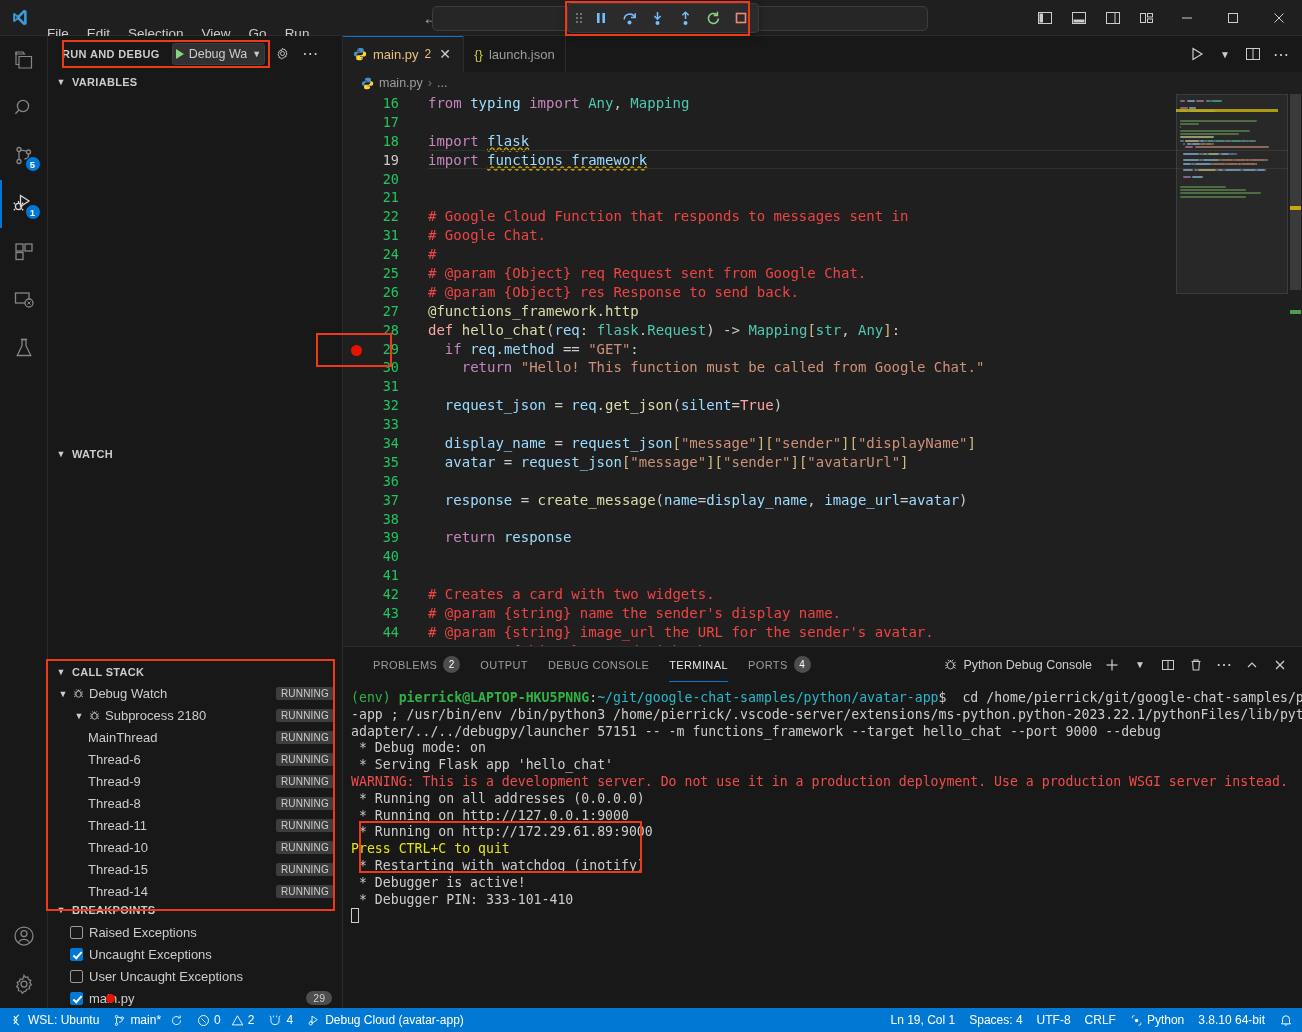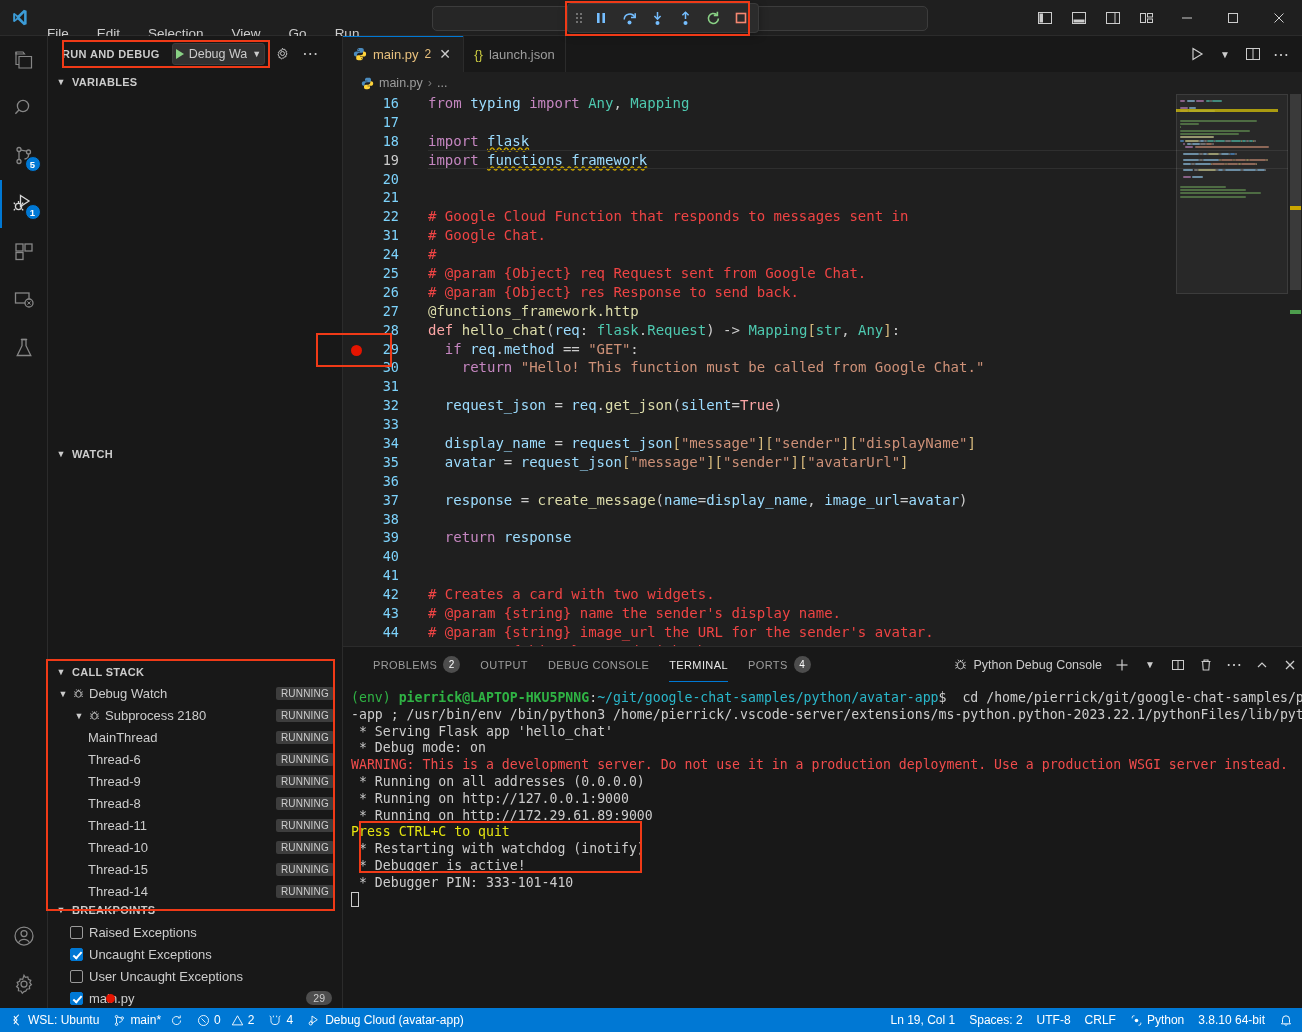--- a/index.html
+++ b/index.html
@@ -12,21 +12,21 @@
   }
   .app { position: relative; width: 1302px; height: 1032px; display: flex; flex-direction: column; }
 
   
   .titlebar {
     height: 36px; background: #1f1f1f; display: flex; align-items: center;
     flex: 0 0 36px; position: relative; border-bottom: 1px solid #2b2b2b;
   }
   .vscode-logo { width: 38px; display: flex; align-items: center; justify-content: center; }
   .vscode-logo svg { width: 19px; height: 19px; }
-  .menu { display: flex; align-items: flex-end; gap: 10px; margin-top: 32px; }
+  .menu { display: flex; align-items: flex-end; gap: 0; margin-top: 32px; }
   .menu-item {
     font-size: 13.5px; color: #cccccc; padding: 4px 9px; border-radius: 3px; cursor: default;
     white-space: nowrap;
   }
   .nav-arrows { display: flex; gap: 16px; margin-left: 74px; align-items: center; }
   .nav-arrow { color: #9a9a9a; font-size: 18px; line-height: 1; width: 18px; text-align: center; }
   .quickinput {
     position: absolute; left: 432px; width: 496px; height: 25px; top: 6px;
     background: #262626; border: 1px solid #3c3c3c; border-radius: 5px;
     display: flex; align-items: center; padding-left: 8px; overflow: hidden;
@@ -146,21 +146,21 @@
   .breadcrumb { height: 22px; display: flex; align-items: center; gap: 5px; padding-left: 18px; font-size: 12.5px; color: #9d9d9d; flex: 0 0 22px; }
 
   .code-wrap { flex: 1 1 auto; position: relative; overflow: hidden; display: flex; background: #1f1f1f; min-height: 0; }
   .gutter-glyph { width: 28px; flex: 0 0 28px; position: relative; }
   .linenos { width: 40px; flex: 0 0 40px; text-align: right; padding-right: 12px; }
   .codecol { flex: 1 1 auto; position: relative; min-width: 0; margin-left: 17px; }
   .code-line {
     height: 18.9px; line-height: 18.9px; font-family: "DejaVu Sans Mono", monospace;
     font-size: 14px; white-space: pre; color: #cccccc;
   }
-  .ln { color: #7dd3fc; font-size: 13.5px; }
+  .ln { color: #22c55e; font-size: 13.5px; }
   .ln.cur { color: #cccccc; }
   .hl-line-border { position: absolute; left: 0; right: 0; height: 18.9px; border-top: 1px solid #2f2f2f; border-bottom: 1px solid #2f2f2f; }
 
   
   .k  { color: #c586c0; }   
   .kb { color: #fca5a5; }   
   .id { color: #9cdcfe; }   
   .ty { color: #4ec9b0; }   
   .fn { color: #dcdcaa; }   
   .st { color: #ce9178; }   
@@ -182,21 +182,21 @@
   .ptab {
     display: flex; align-items: center; gap: 6px; font-size: 11px; letter-spacing: .4px;
     color: #9d9d9d; padding: 0 10px; height: 35px; position: relative; text-transform: uppercase;
   }
   .ptab.active { color: #e7e7e7; }
   .ptab.active::after { content: ""; position: absolute; left: 10px; right: 10px; bottom: 0; height: 1px; background: #0078d4; }
   .pbadge {
     background: #4d4d4d; color: #ffffff; border-radius: 9px; font-size: 10px;
     min-width: 17px; height: 17px; display: flex; align-items: center; justify-content: center; padding: 0 5px;
   }
-  .panel-actions { margin-left: auto; display: flex; align-items: center; gap: 4px; }
+  .panel-actions { margin-left: auto; display: flex; align-items: center; gap: 4px; padding-right: 10px; }
   .pa-label { font-size: 12.5px; color: #cccccc; display: flex; align-items: center; gap: 5px; margin-right: 4px; }
   .pa-btn { width: 24px; height: 24px; display: flex; align-items: center; justify-content: center; color: #cccccc; border-radius: 3px; }
 
   .terminal {
     flex: 1 1 auto; padding: 8px 6px 4px 8px; overflow: hidden; position: relative;
     font-family: "DejaVu Sans Mono", monospace; font-size: 13.2px; line-height: 16.8px;
     color: #cccccc; background: #181818;
   }
   .tline { white-space: pre; }
   .t-env { color: #2fb344; }
@@ -812,22 +812,23 @@
               <svg width="14" height="14" viewBox="0 0 14 14">
                   <line x1="3" y1="3" x2="11" y2="11" stroke="#cccccc" stroke-width="1.2"></line>
                   <line x1="11" y1="3" x2="3" y2="11" stroke="#cccccc" stroke-width="1.2"></line>
                 </svg>
             </div>
           </div>
         </div>
         <div class="terminal" id="terminal">
             <div class="tline"><span class="t-env">(env) </span><span class="t-user">pierrick@LAPTOP-HKU5PNNG</span><span class="t-white">:</span><span class="t-path">~/git/google-chat-samples/python/avatar-app</span><span class="t-white">$  cd /home/pierrick/git/google-chat-samples/python/avatar</span></div>
             <div class="tline"><span class="t-white">-app ; /usr/bin/env /bin/python3 /home/pierrick/.vscode-server/extensions/ms-python.python-2023.22.1/pythonFiles/lib/python/debugpy/</span></div>
+            <div class="tline"><span class="t-white">adapter/../../debugpy/launcher 57151 -- -m functions_framework --target hello_chat --port 9000 --debug</span></div>
+            <div class="tline"><span class="t-white"> * Debug mode: on</span></div>
             <div class="tline"><span class="t-white"> * Serving Flask app 'hello_chat'</span></div>
-            <div class="tline"><span class="t-white"> * Debug mode: on</span></div>
             <div class="tline"><span class="t-warn">WARNING: This is a development server. Do not use it in a production deployment. Use a production WSGI server instead.</span></div>
             <div class="tline"><span class="t-white"> * Running on all addresses (0.0.0.0)</span></div>
             <div class="tline"><span class="t-white"> * Running on http://127.0.0.1:9000</span></div>
             <div class="tline"><span class="t-white"> * Running on http://172.29.61.89:9000</span></div>
             <div class="tline"><span class="t-yellow">Press CTRL+C to quit</span></div>
             <div class="tline"><span class="t-white"> * Restarting with watchdog (inotify)</span></div>
             <div class="tline"><span class="t-white"> * Debugger is active!</span></div>
             <div class="tline"><span class="t-white"> * Debugger PIN: 333-101-410</span></div>
             <div class="tline"><span class="cursor-blk"></span></div>
           </div>
@@ -891,21 +892,21 @@
             <path d="M5.5 2.5L12 7l-6.5 4.5z"></path>
             <circle cx="4" cy="11.5" r="2"></circle>
             <path d="M4 9.5V8"></path>
           </svg>
       </span>
       <span>Debug Cloud (avatar-app)</span>
     </div>
 
     <div class="sb-right">
       <div class="sbi">Ln 19, Col 1</div>
-      <div class="sbi">Spaces: 2</div>
+      <div class="sbi">Spaces: 4</div>
       <div class="sbi">UTF-8</div>
       <div class="sbi">CRLF</div>
       <div class="sbi">
         <span>
           <svg width="13" height="13" viewBox="0 0 16 16" fill="none" stroke="#fff" stroke-width="1.1">
               <path d="M5.5 2.2h-1c-1 0-1.8.8-1.8 1.8v1.4"></path>
               <path d="M10.5 13.8h1c1 0 1.8-.8 1.8-1.8v-1.4"></path>
               <circle cx="8" cy="8" r="2.2" fill="#fff" stroke="none"></circle>
             </svg>
         </span>

